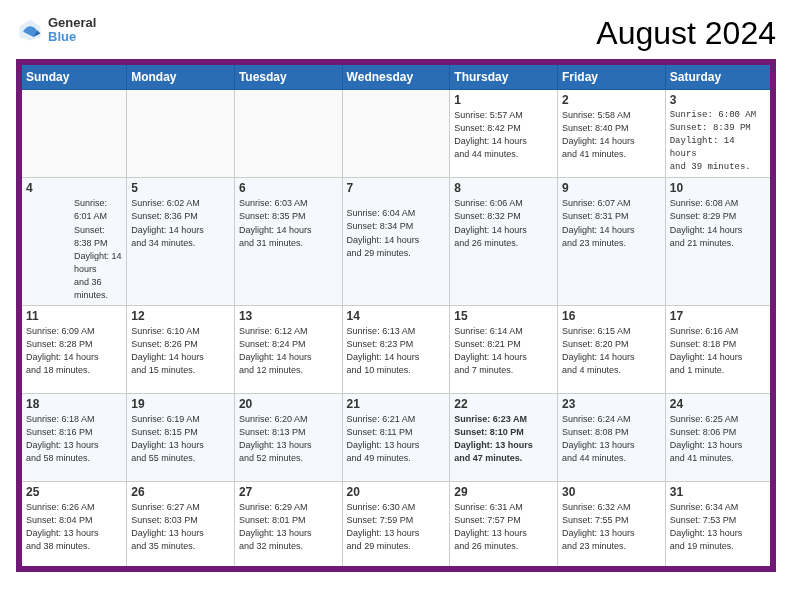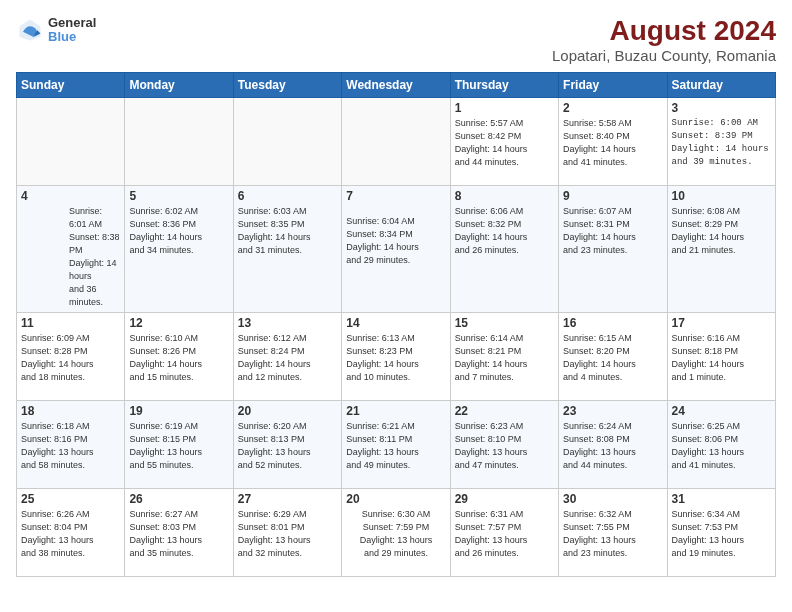--- a/index.html
+++ b/index.html
@@ -39,33 +39,33 @@
     .logo-text span:first-child { color: #333; }
     .logo-text span:last-child { color: #4a90d9; }
     .logo-icon {
       width: 28px;
       height: 28px;
     }
     .title-area {
       text-align: right;
     }
     .title-area h1 {
-      font-size: 28px;
-      font-weight: bold;
-      color: #7f1d1d;
+      font-size: 32px;
+      font-weight: normal;
+      color: #000000;
       line-height: 1.1;
     }
     .title-area h2 {
       font-size: 15px;
       font-weight: normal;
       color: #555;
     }
     .calendar {
       flex: 1;
-      border: 1px solid #701a75;
+      border: 6px solid #701a75;
       border-collapse: collapse;
       width: 100%;
       table-layout: fixed;
     }
     .calendar th {
       background: #2a6db5;
       color: #fff;
       font-size: 12px;
       font-weight: bold;
       padding: 5px 4px;
@@ -112,21 +112,20 @@
         <path d="M8 18 Q14 8 22 14 Q26 18 20 24" fill="#4a90d9"></path>
         <path d="M20 24 L28 20 L24 16" fill="#2a6db5"></path>
       </svg>
       <div class="logo-text">
         <span>General</span>
         <span>Blue</span>
       </div>
     </div>
     <div class="title-area">
       <h1>August 2024</h1>
-      <h2>Lopatari, Buzau County, Romania</h2>
     </div>
   </div>
 
   <table class="calendar">
     <thead>
       <tr>
         <th>Sunday</th>
         <th>Monday</th>
         <th>Tuesday</th>
         <th>Wednesday</th>
@@ -289,21 +288,21 @@
           </td>
           <td>
             <span class="day-number">21</span>
             <div class="day-info" style="white-space: pre-line;">Sunrise: 6:21 AM
 Sunset: 8:11 PM
 Daylight: 13 hours
 and 49 minutes.</div>
           </td>
           <td>
             <span class="day-number">22</span>
-            <div class="day-info" style="white-space: pre-line;">Sunrise: 6:23 AM
+            <div class="day-info" style="white-space: pre-line; font-weight: bold;">Sunrise: 6:23 AM
 Sunset: 8:10 PM
 Daylight: 13 hours
 and 47 minutes.</div>
           </td>
           <td>
             <span class="day-number">23</span>
             <div class="day-info" style="white-space: pre-line;">Sunrise: 6:24 AM
 Sunset: 8:08 PM
 Daylight: 13 hours
 and 44 minutes.</div>
@@ -333,21 +332,21 @@
           </td>
           <td>
             <span class="day-number">27</span>
             <div class="day-info" style="white-space: pre-line;">Sunrise: 6:29 AM
 Sunset: 8:01 PM
 Daylight: 13 hours
 and 32 minutes.</div>
           </td>
           <td>
             <span class="day-number">20</span>
-            <div class="day-info" style="white-space: pre-line; text-align: center;">Sunrise: 6:30 AM
+            <div class="day-info" style="white-space: pre-line;">Sunrise: 6:30 AM
 Sunset: 7:59 PM
 Daylight: 13 hours
 and 29 minutes.</div>
           </td>
           <td>
             <span class="day-number">29</span>
             <div class="day-info" style="white-space: pre-line;">Sunrise: 6:31 AM
 Sunset: 7:57 PM
 Daylight: 13 hours
 and 26 minutes.</div>

